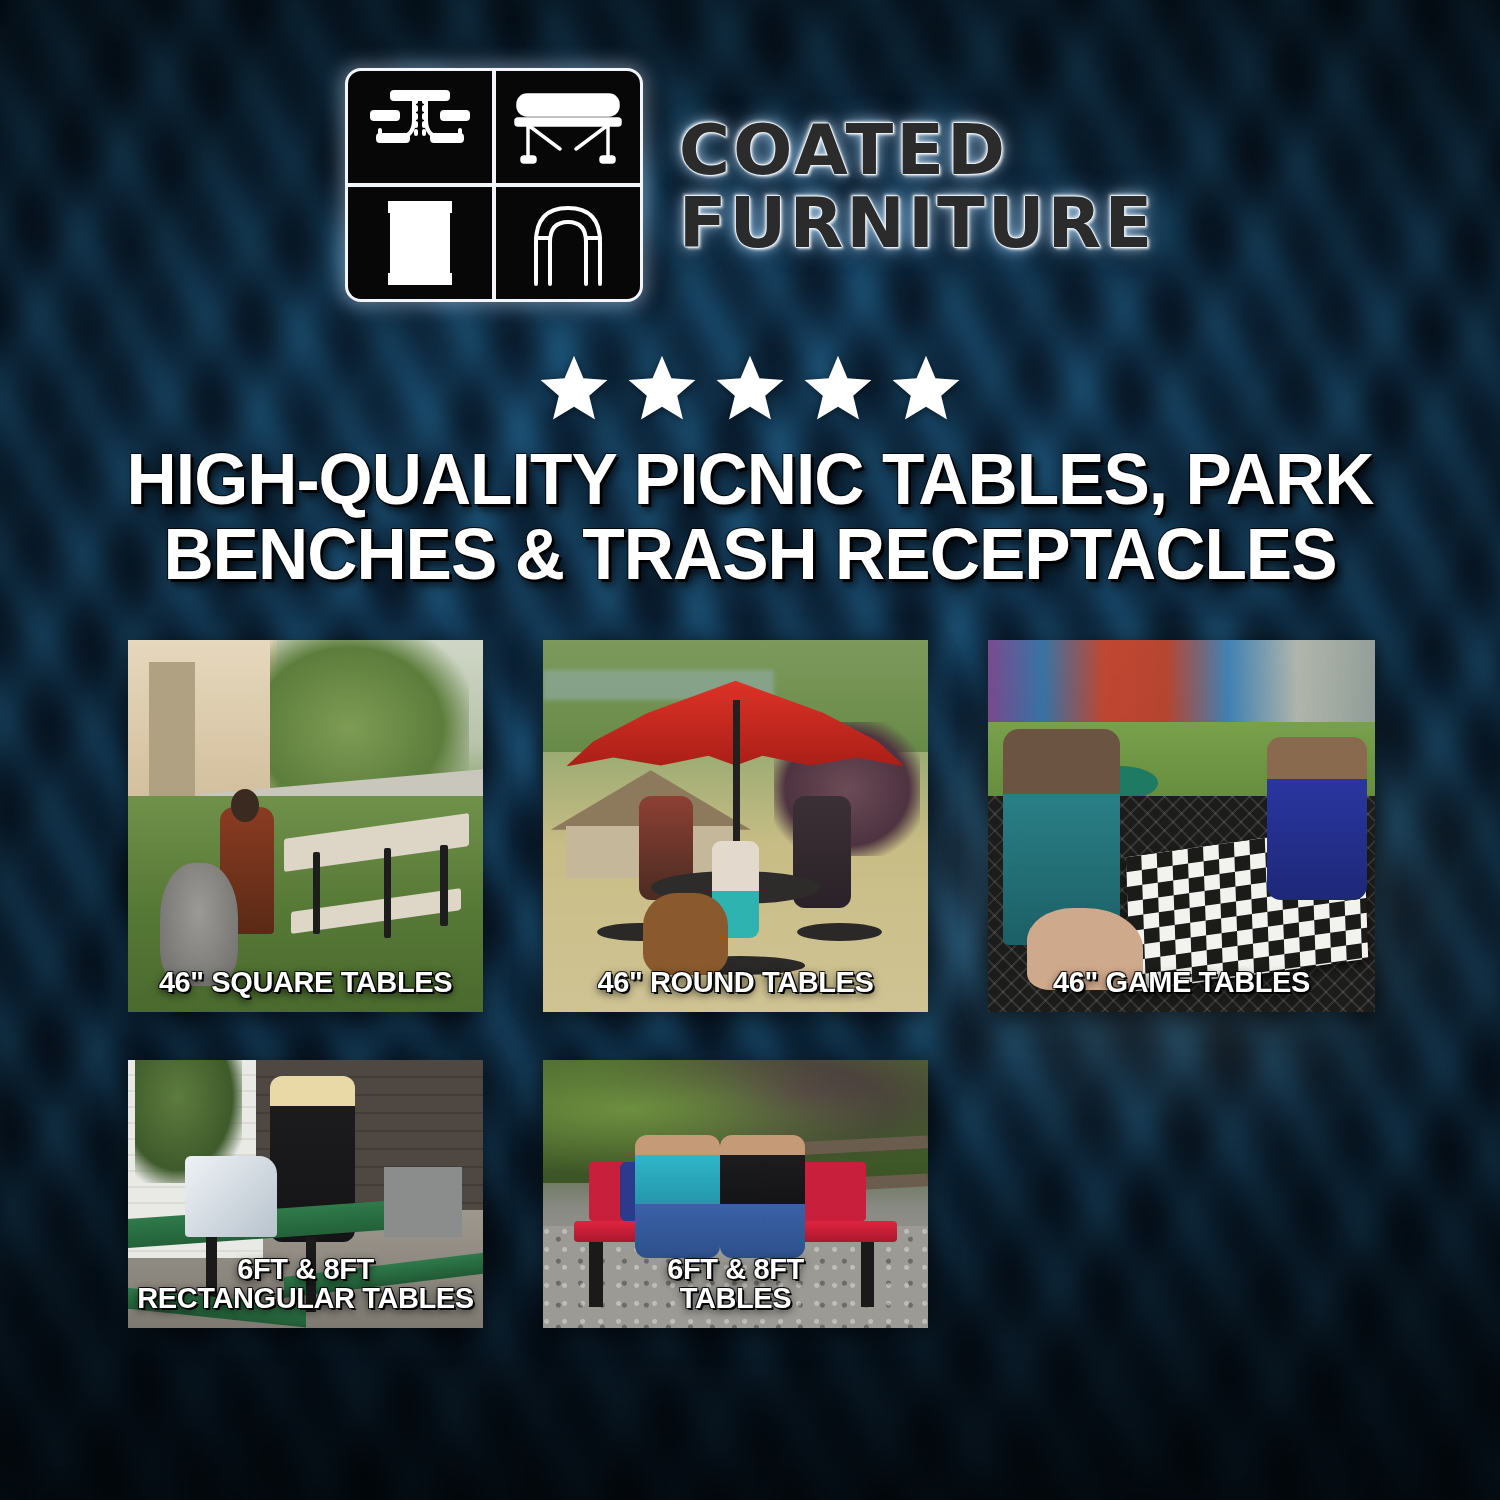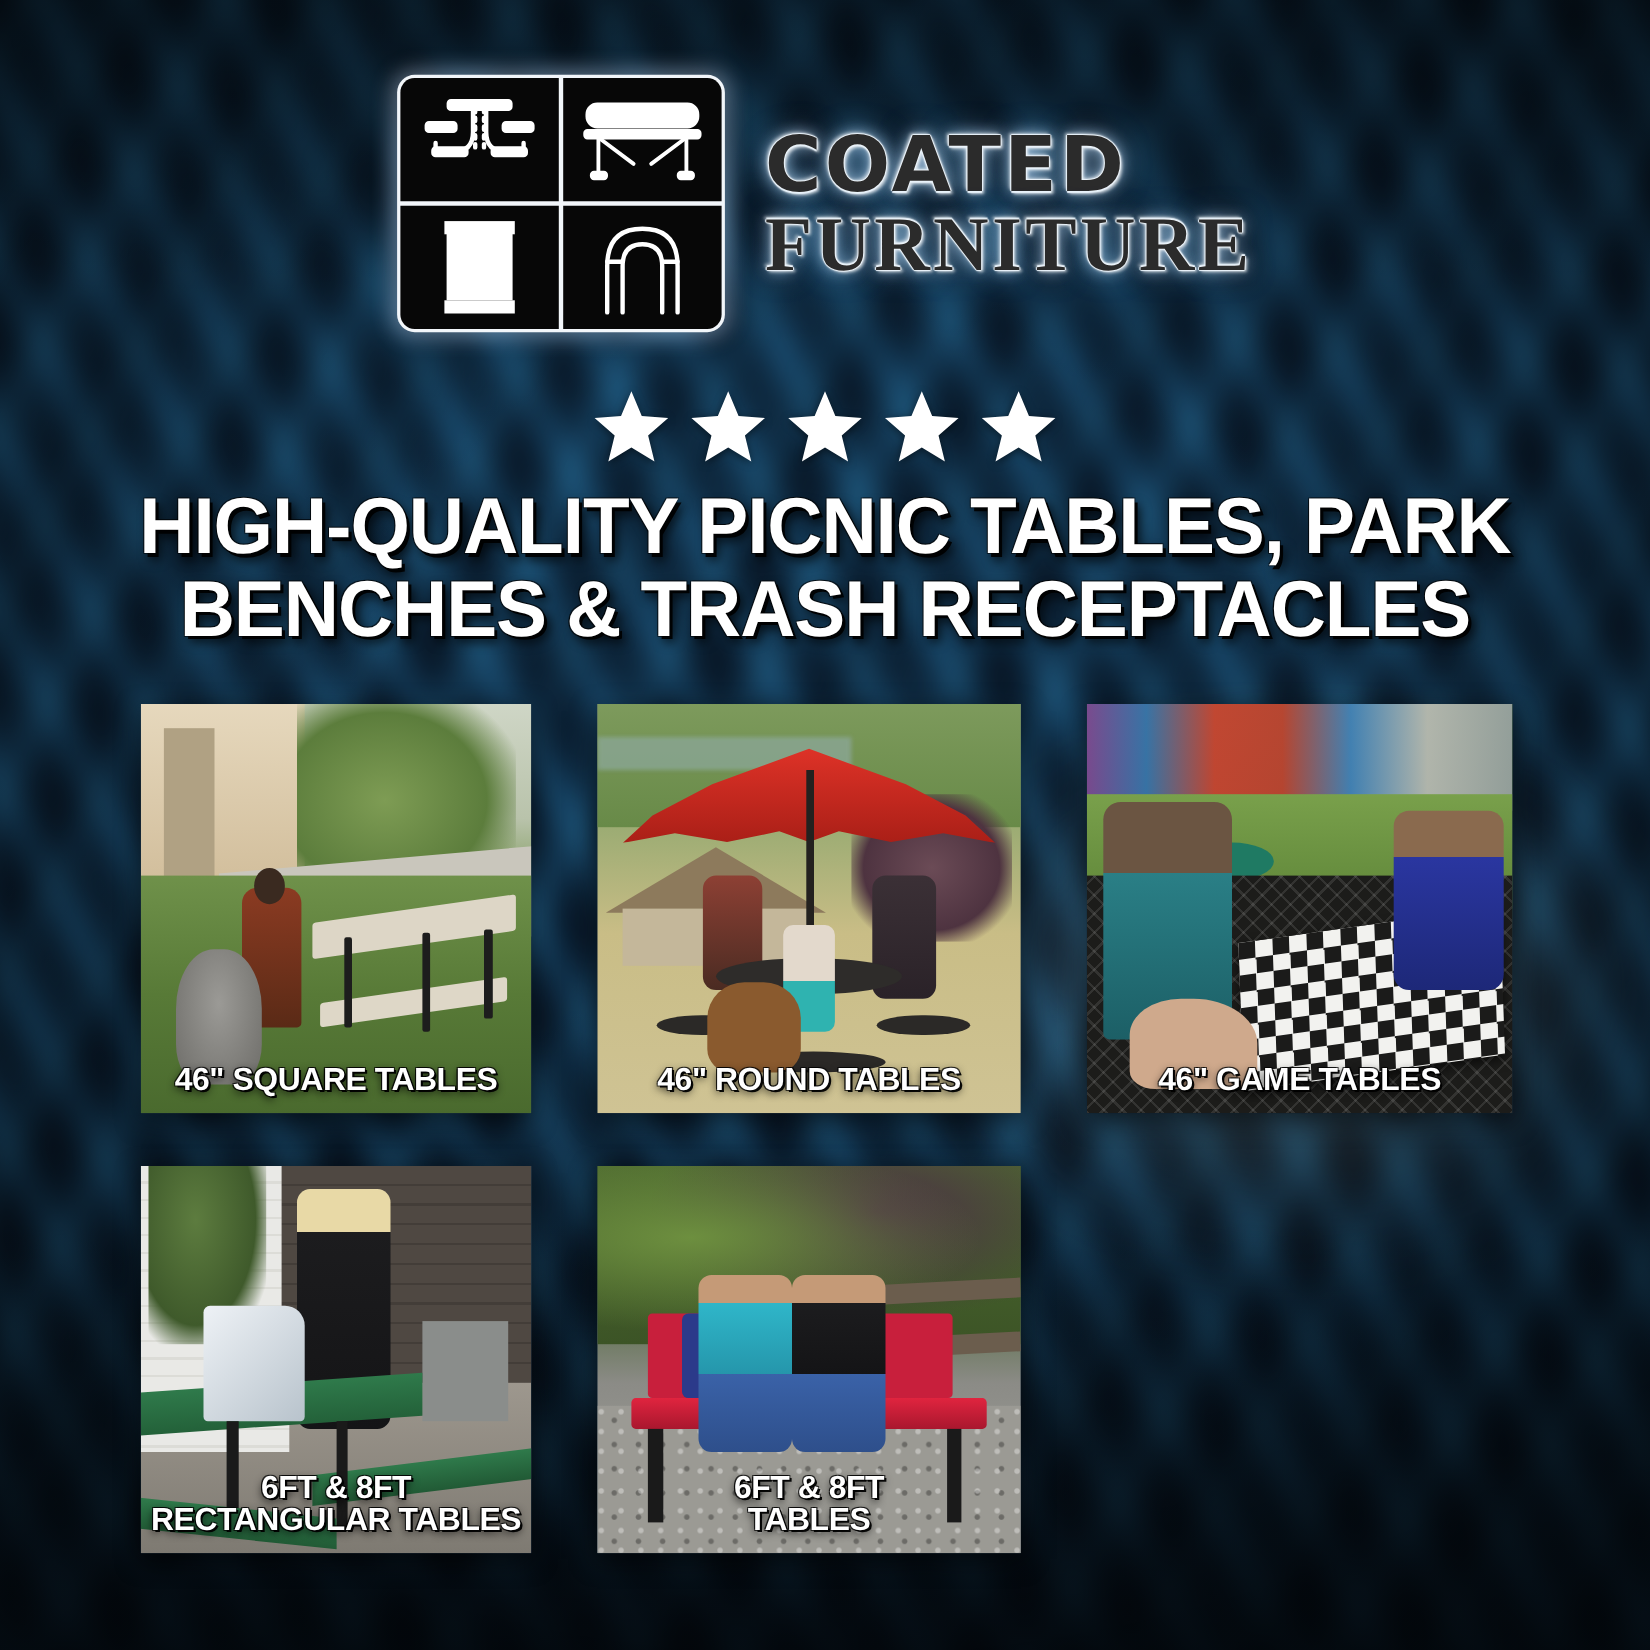--- a/index.html
+++ b/index.html
@@ -122,21 +122,21 @@
     text-shadow:
        0 0 1px #ffffff,
        1px 0 1px #e9f3fb, -1px 0 1px #e9f3fb,
        0 1px 1px #e9f3fb, 0 -1px 1px #e9f3fb,
        2px 2px 3px rgba(255,255,255,.75),
       -2px -2px 3px rgba(255,255,255,.55),
        0 0 14px rgba(185,220,250,.85),
        0 0 26px rgba(140,190,235,.55);
   }
   .wordmark .line2 { margin-top: 2px; }
-  .wordmark .line3 { margin-top: 4px; font-family: Liberation Serif, serif; }
+  .wordmark .line3 { margin-top: 4px; }
 
   
   .stars {
     position: absolute;
     left: 0; right: 0;
     top: 352px;
     display: flex;
     justify-content: center;
     gap: 12px;
   }
@@ -179,21 +179,21 @@
     grid-column-gap: 60px;
     grid-row-gap: 48px;
   }
   .card {
     position: relative;
     overflow: hidden;
     box-shadow: 0 6px 22px rgba(0,0,0,.55);
     background: #142a3d;
   }
   .card.r1 { height: 372px; }
-  .card.r2 { height: 352px; }
+  .card.r2 { height: 268px; }
 
   .photo {
     position: absolute;
     inset: 0;
     overflow: hidden;
   }
 
   .caption {
     position: absolute;
     left: 0; right: 0;

